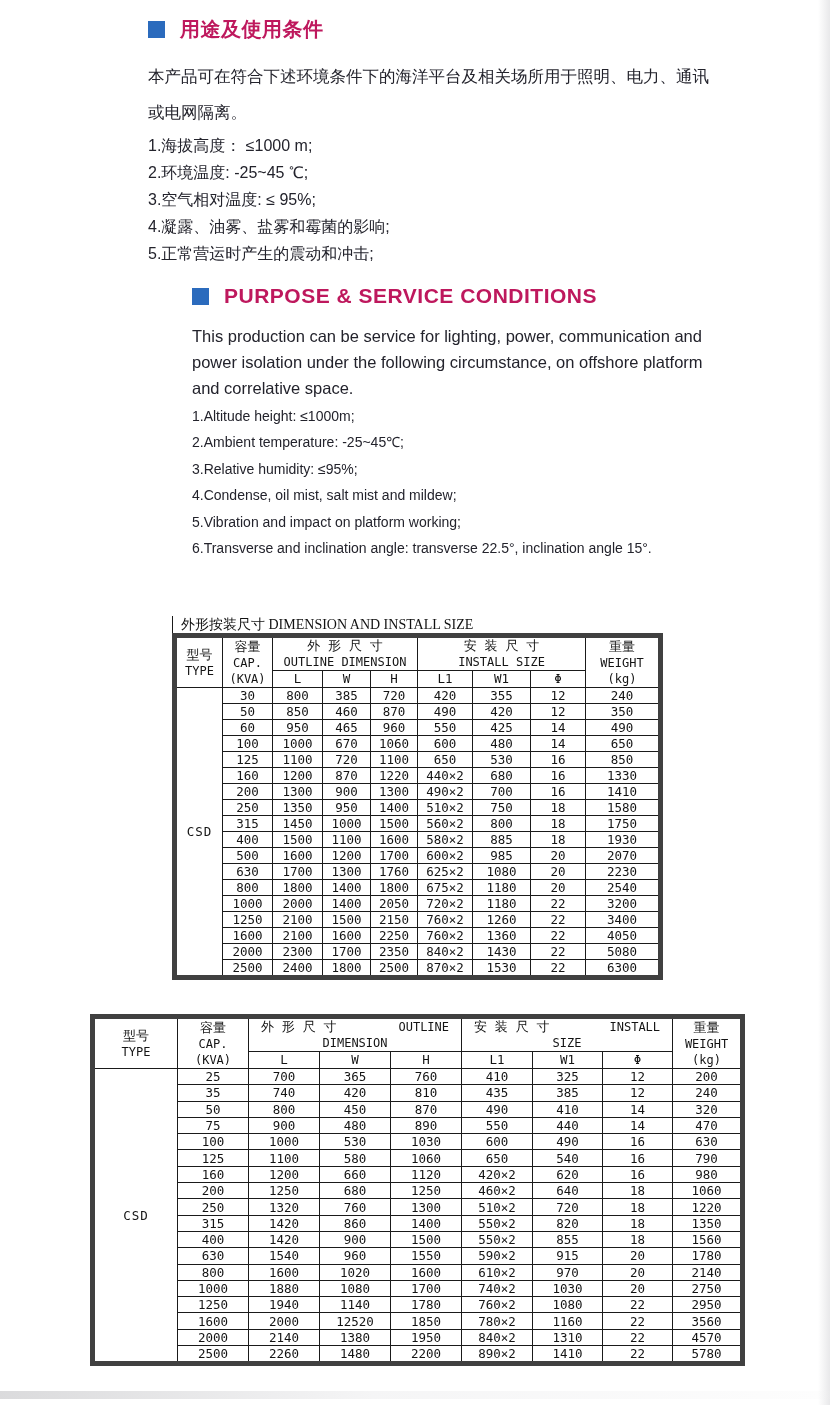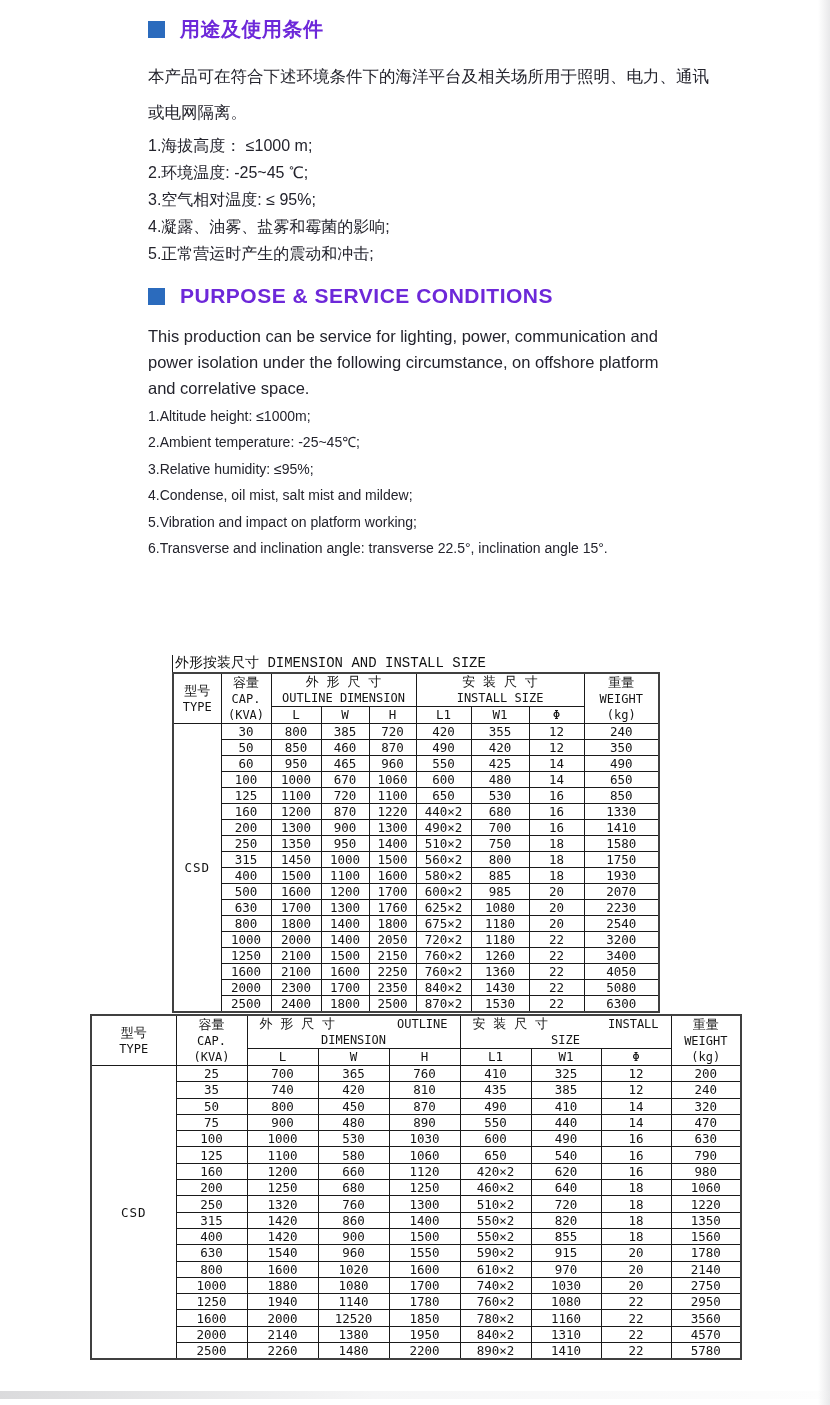--- a/index.html
+++ b/index.html
@@ -19,46 +19,45 @@
   .scan-edge-bottom {
     position:absolute; left:0; bottom:6px; width:100%; height:8px;
     background:linear-gradient(90deg, rgba(150,150,155,0.35), rgba(210,210,214,0.22) 45%, rgba(240,240,240,0.12));
     pointer-events:none;
   }
 
   .text-col { position:absolute; left:148px; top:16px; width:575px; }
 
   .sec-head { display:flex; align-items:center; gap:15px; }
   .sq { width:17px; height:17px; background:#2b6bbd; flex:0 0 auto; }
-  .sec-title { color:#6d28d9; font-weight:bold; letter-spacing:0.5px; }
+  .sec-title { color:#be185d; font-weight:bold; letter-spacing:0.5px; }
   .sec-title.cn { font-size:20px; }
   .sec-title.en { font-size:21px; }
 
   .intro { font-size:16.5px; line-height:36px; margin:15px 0 0 0; }
   .intro.en { line-height:26px; width:528px; }
   .cond-list { margin-top:2px; }
   .cond-list.cn div { font-size:16px; line-height:27px; }
   .cond-list.en div { font-size:14px; line-height:26.4px; }
-  .sec2 { margin-top:17px; }
+  .sec2 { margin-top:17px;margin-left:44px; }
 
   
   .tbl-wrap { position:absolute; }
   .tbl1-wrap { left:172px; top:616px; width:487px; }
   .tbl2-wrap { left:90px;  top:1014px; width:650px; }
   .tbl-title {
-    font-family:Liberation Mono, monospace;
+    font-family:Liberation Serif, serif;
     font-size:14px; line-height:17px; color:#111;
-    border-left:1px solid #1a1a1a; padding-left:2px;
+    border-left:1px solid #1a1a1a; padding-left:8px;
     white-space:nowrap;
-    margin-top:39px;
   }
   table.dim {
     border-collapse:collapse; table-layout:fixed; width:100%;
     font-family:"DejaVu Sans Mono", monospace; color:#141414;
-    border:2px solid #404040;
+    border:5px solid #404040;
   }
   table.dim th, table.dim td {
     border:1px solid #1a1a1a; text-align:center; vertical-align:middle;
     padding:0; font-weight:normal;
   }
   table.dim th { font-size:12.5px; line-height:16px; }
   table.dim td { font-size:12.5px; height:15px; line-height:15px; }
   table.t2 td { height:15.3px; }
   .hd-zh { font-size:13px; }
   .hd-en { font-size:12px; }

